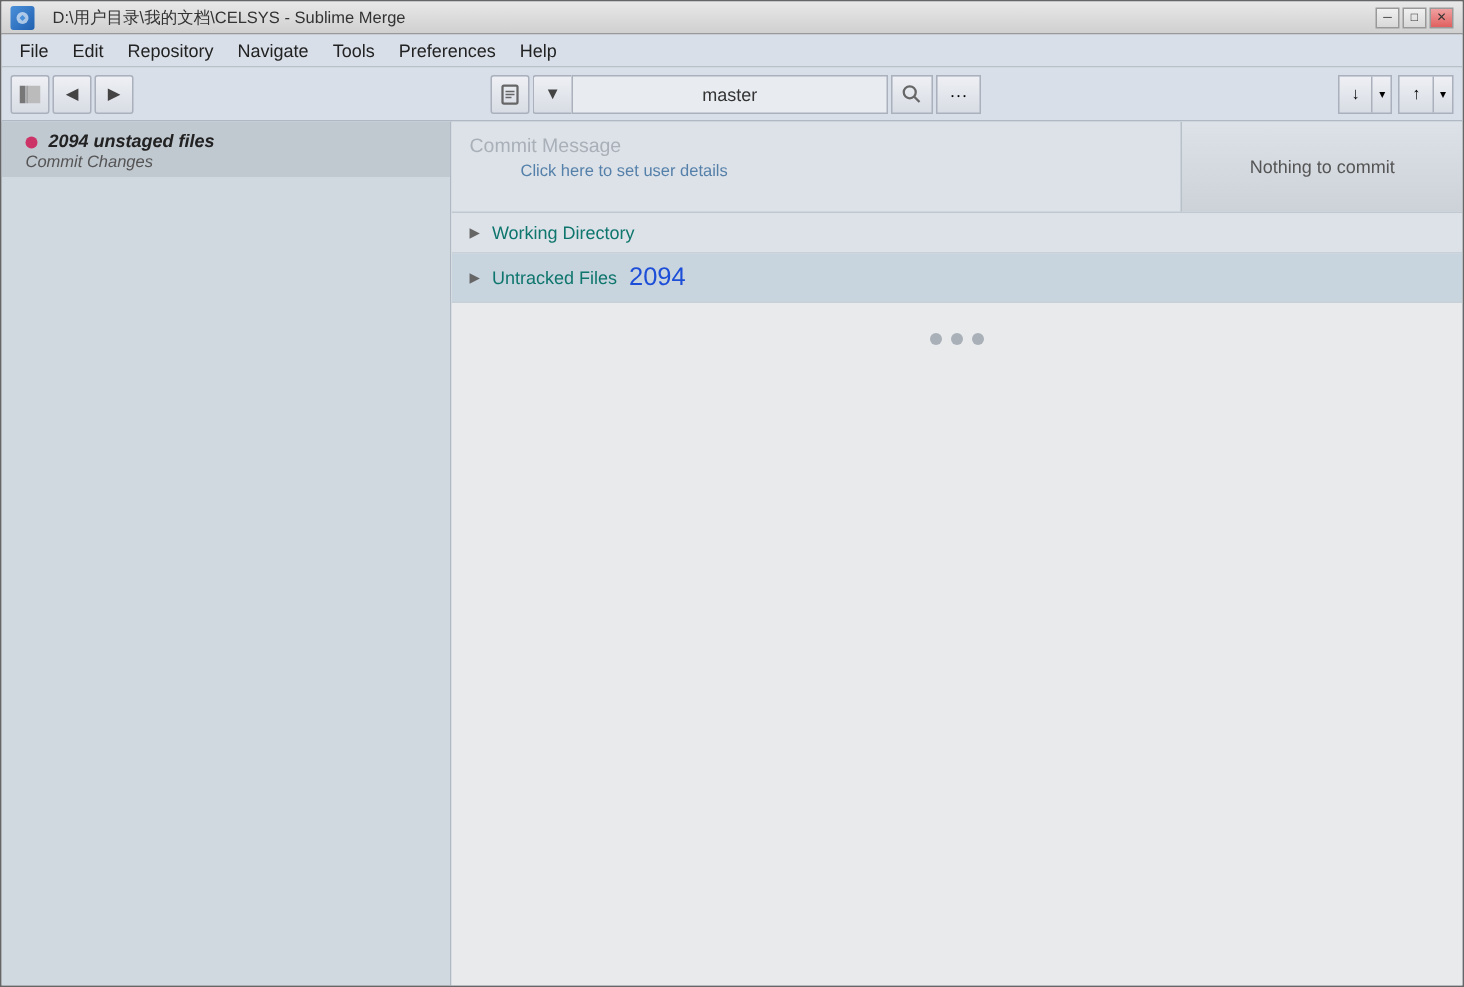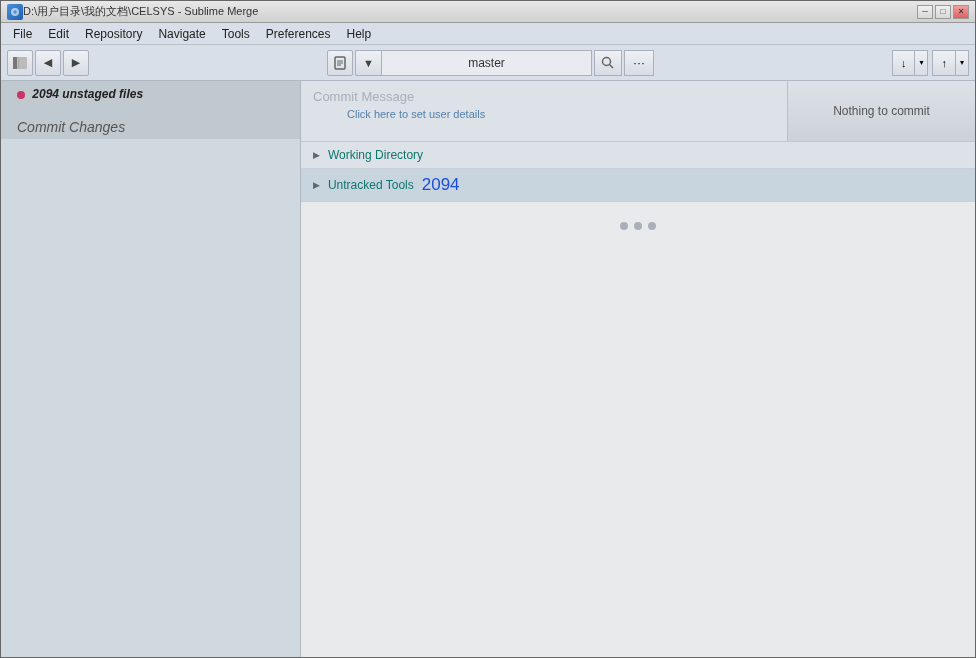--- a/index.html
+++ b/index.html
@@ -30,21 +30,21 @@
       display: flex;
       align-items: center;
       justify-content: space-between;
       padding: 0 6px;
       border-bottom: 1px solid #999;
       flex-shrink: 0;
     }
     .title-bar-left {
       display: flex;
       align-items: center;
-      gap: 0;
+      gap: 12px;
     }
     .title-bar-icon {
       width: 16px;
       height: 16px;
       background: linear-gradient(135deg, #4a90d9, #2060b0);
       border-radius: 2px;
       display: flex;
       align-items: center;
       justify-content: center;
     }
@@ -206,23 +206,23 @@
       cursor: pointer;
       background: #c0c8d0;
       font-style: italic;
     }
     .sidebar-item-title {
       font-size: 12px;
       font-weight: bold;
       color: #222;
     }
     .sidebar-item-subtitle {
-      font-size: 14px;
+      font-size: 11px;
       color: #555;
-      margin-top: 18px;
+      margin-top: 1px;
     }
     .sidebar-dot {
       width: 8px;
       height: 8px;
       background: #cc3366;
       border-radius: 50%;
       display: inline-block;
       margin-right: 4px;
       vertical-align: middle;
     }
@@ -431,21 +431,21 @@
 
       <div class="file-list-area">
 
         <div class="section-row">
           <span class="section-chevron">▶</span>
           <span class="section-label">Working Directory</span>
         </div>
 
         <div class="section-row section-row-active">
           <span class="section-chevron">▶</span>
-          <span class="section-label">Untracked Tools</span>
+          <span class="section-label">Untracked Files</span>
           <span class="section-count">2094</span>
         </div>
 
         <div class="loading-dots">
           <div class="dot"></div>
           <div class="dot"></div>
           <div class="dot"></div>
         </div>
 
       </div>

